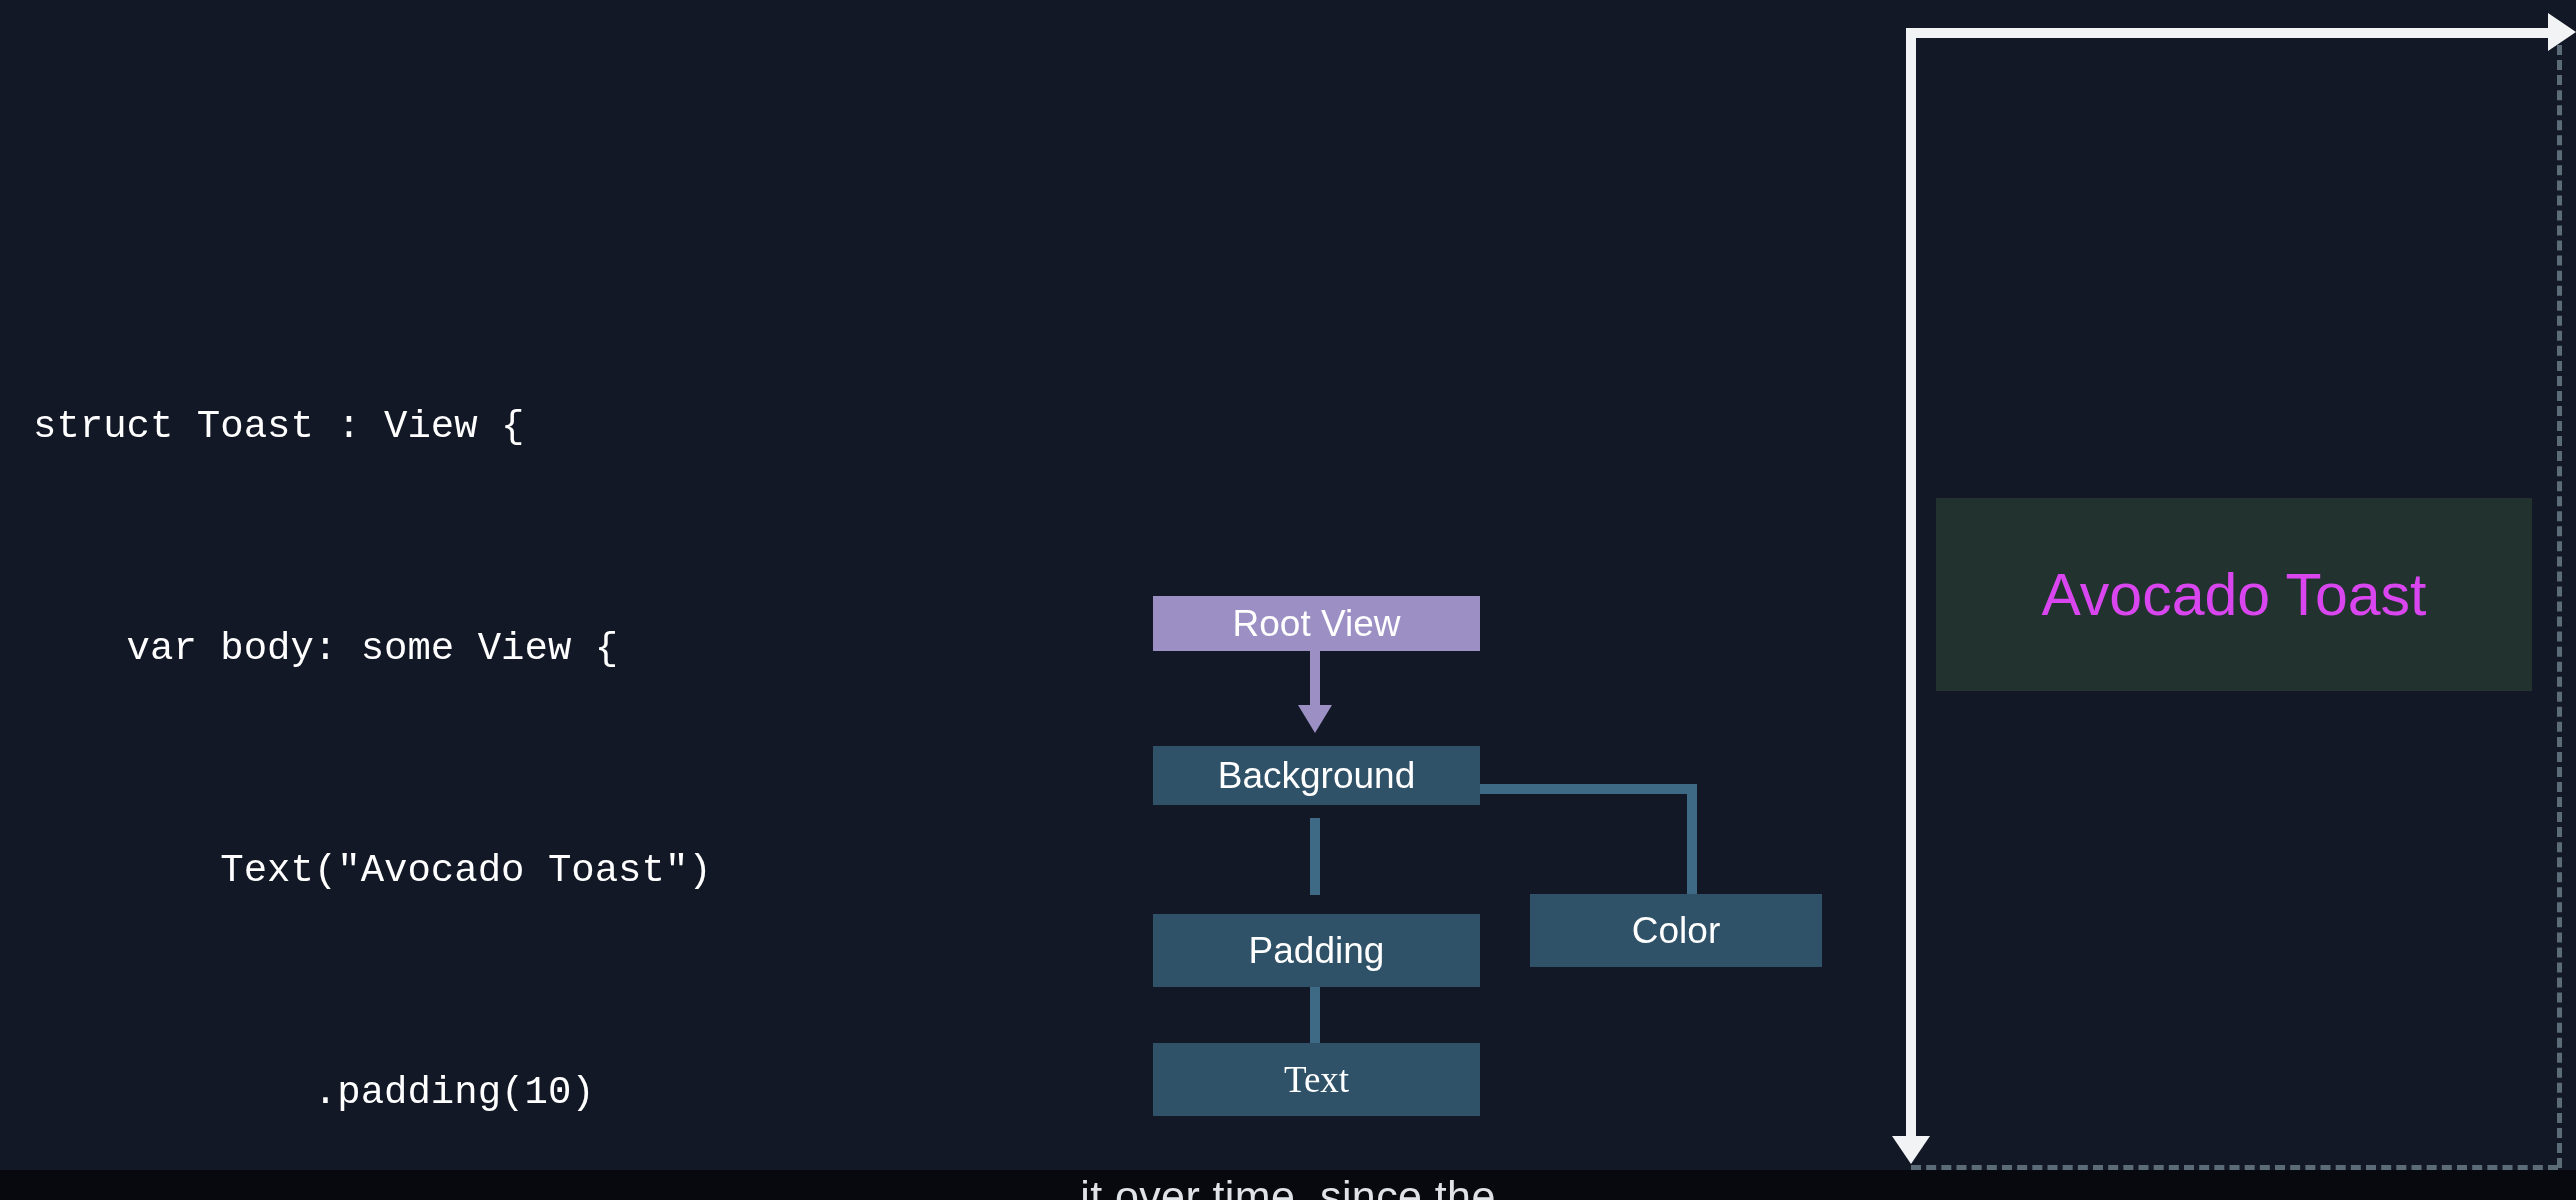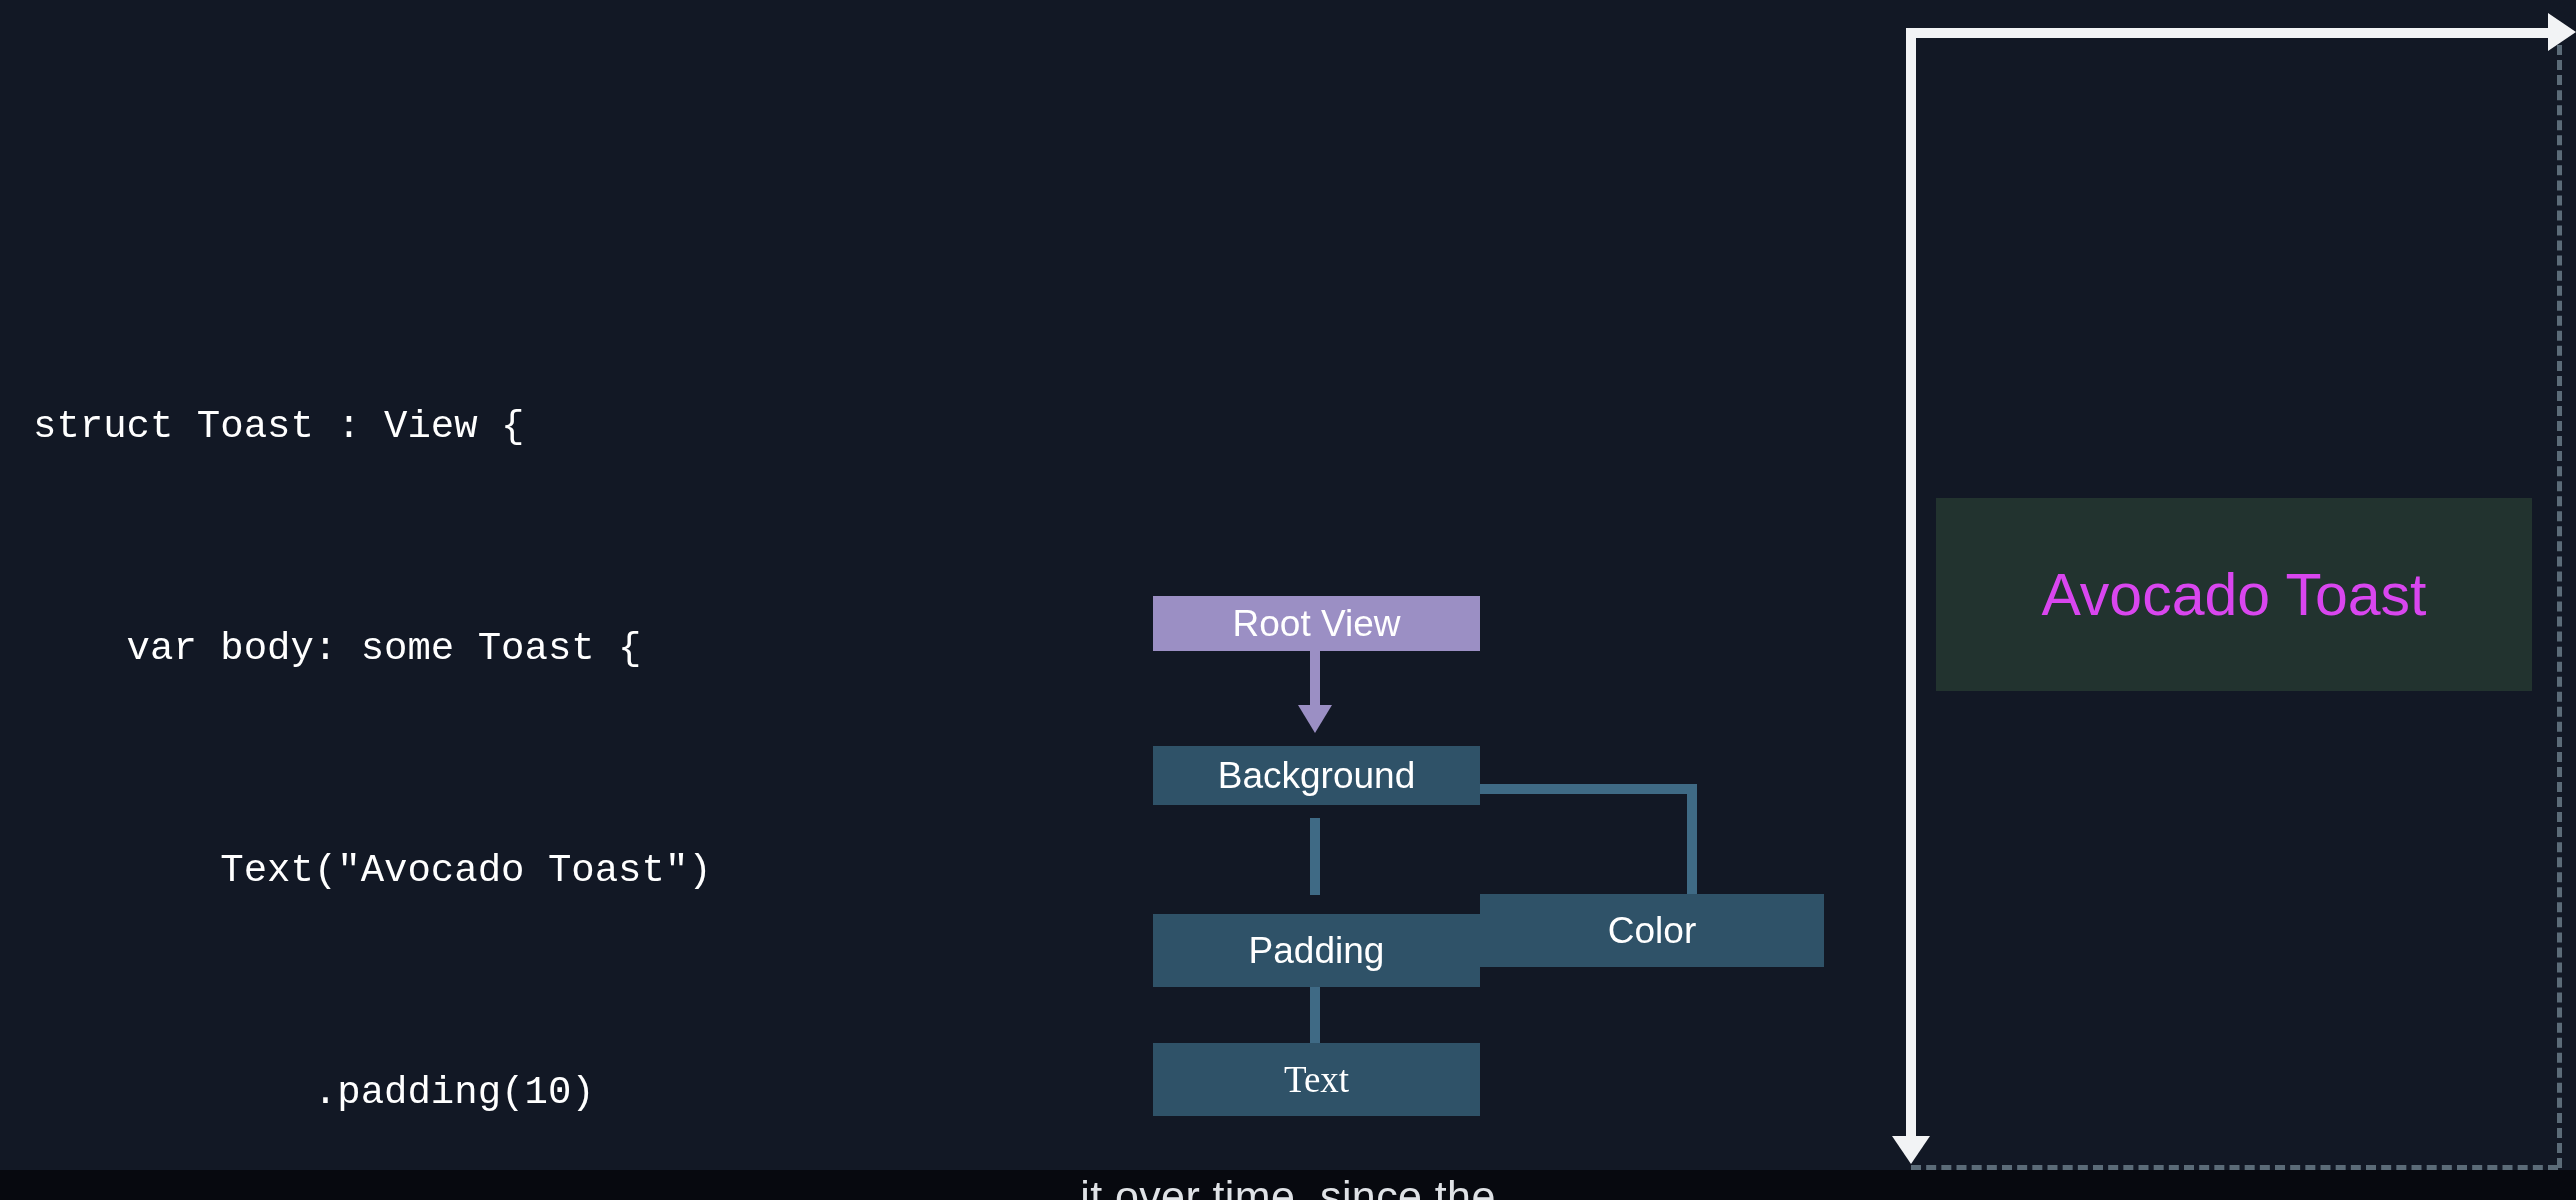--- a/index.html
+++ b/index.html
@@ -131,21 +131,21 @@
     white-space: nowrap;
   }
 </style>
 </head>
 <body>
 
 <div id="stage">
 
   <div id="code-block">
     <span class="code-line">struct Toast : View {</span>
-    <span class="code-line">    var body: some Toast {</span>
+    <span class="code-line">    var body: some View {</span>
     <span class="code-line">        Text("Avocado Toast")</span>
     <span class="code-line">            .padding(10)</span>
     
     
     
   </div>
 
   <div class="edge purple" style="left:1310px; top:650px; width:10.4px; height:55px;"></div>
   <div class="arrowhead-down" style="left:1298px; top:705px;"></div>
 
@@ -161,21 +161,21 @@
   </div>
 
   <div class="node blue" style="left:1153px; top:746px; width:327px; height:59px;">
     <span>Background</span>
   </div>
 
   <div class="node blue" style="left:1153px; top:894px; width:327px; height:73px;margin-top:20px;">
     <span>Padding</span>
   </div>
 
-  <div class="node blue" style="left:1480px; top:894px; width:344px; height:73px;">
+  <div class="node blue" style="left:1530px; top:894px; width:292px; height:73px;">
     <span>Color</span>
   </div>
 
   <div class="node blue" style="left:1153px; top:1043px; width:327px; height:73px;font-family:Liberation Serif, serif;">
     <span>Text</span>
   </div>
 
   <div class="dashed-v" style="left:2557px; top:30px; height:1138px;"></div>
   <div class="dashed-h" style="left:1911px; top:1165px; width:647px;"></div>
 

